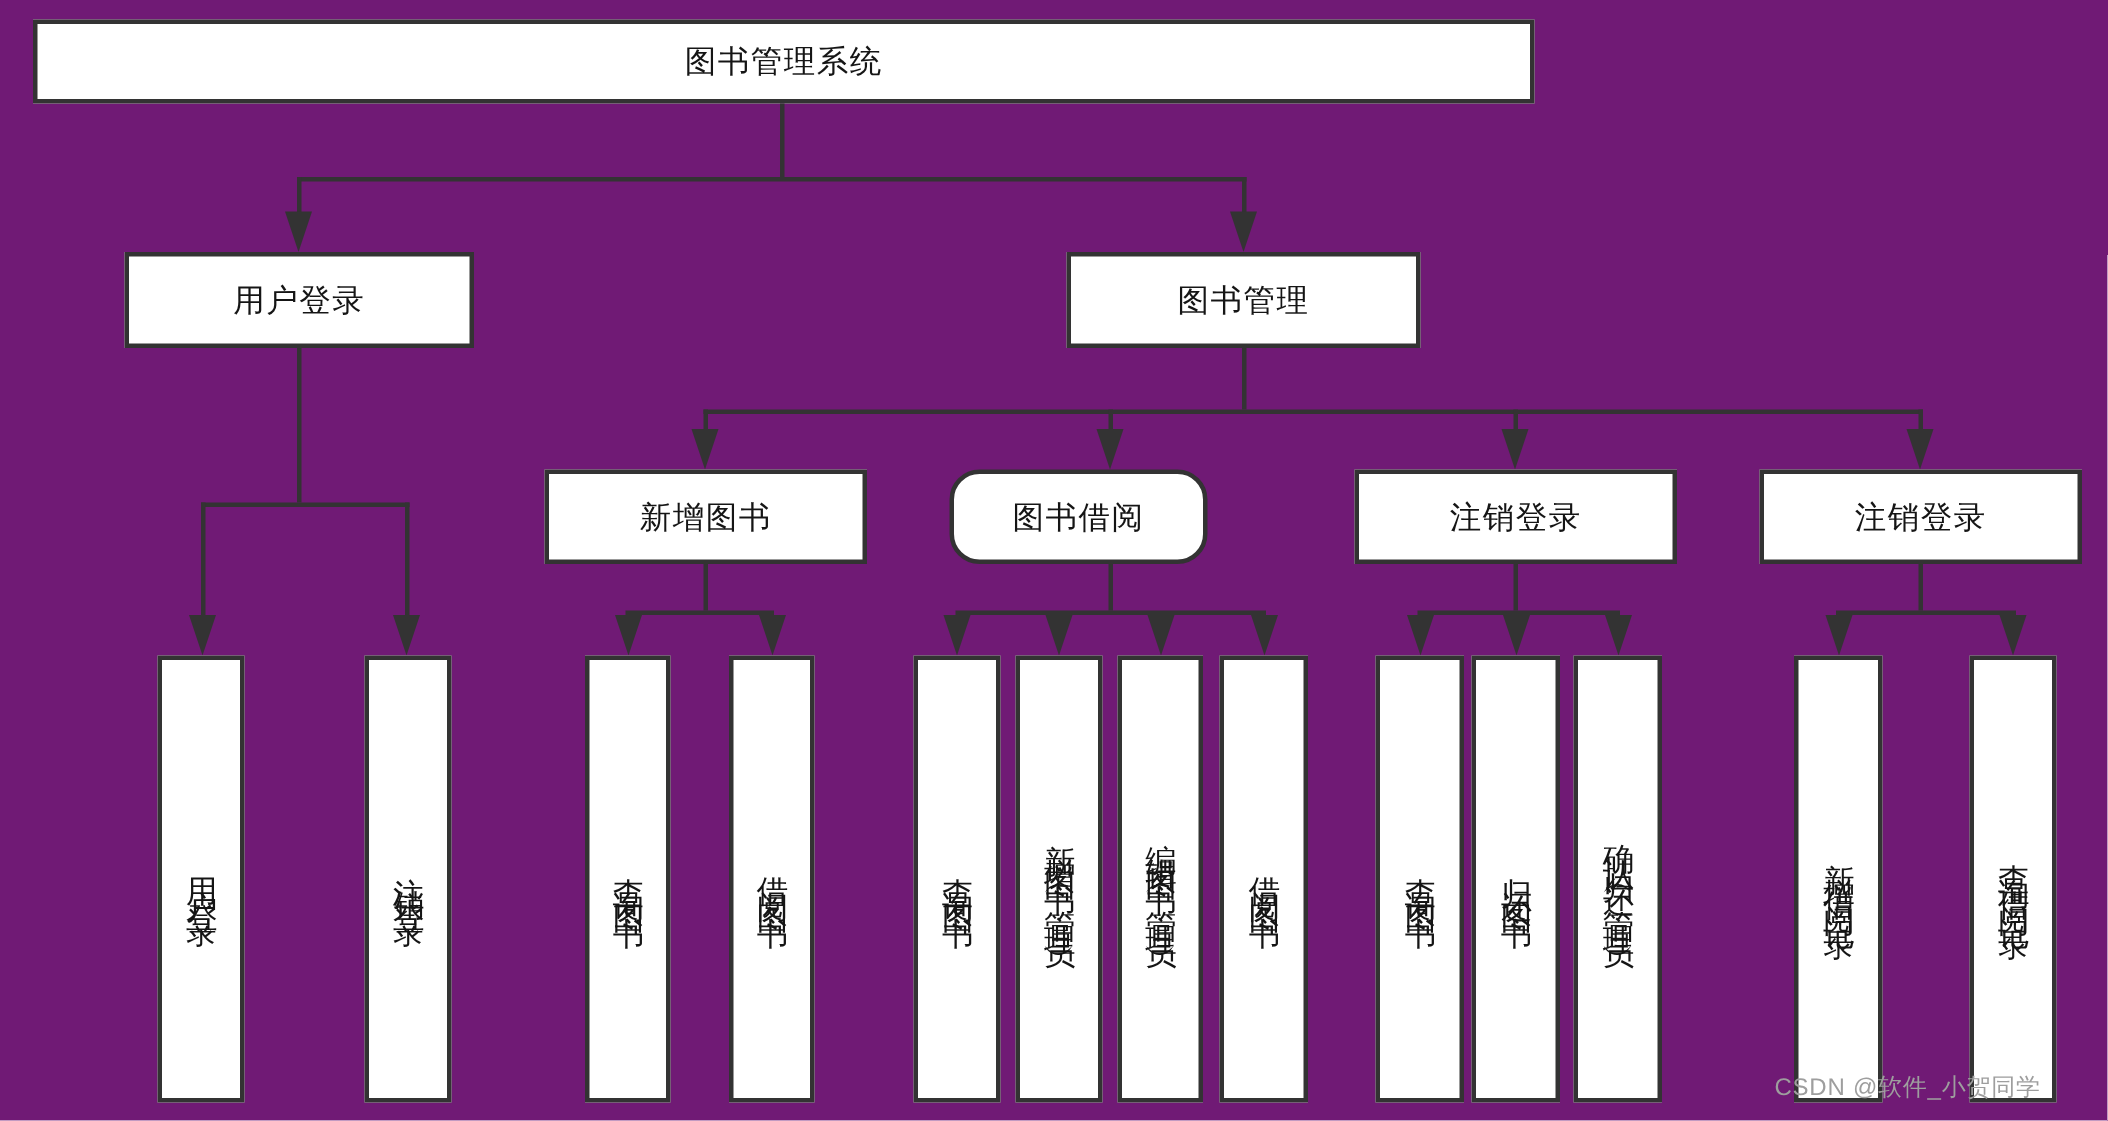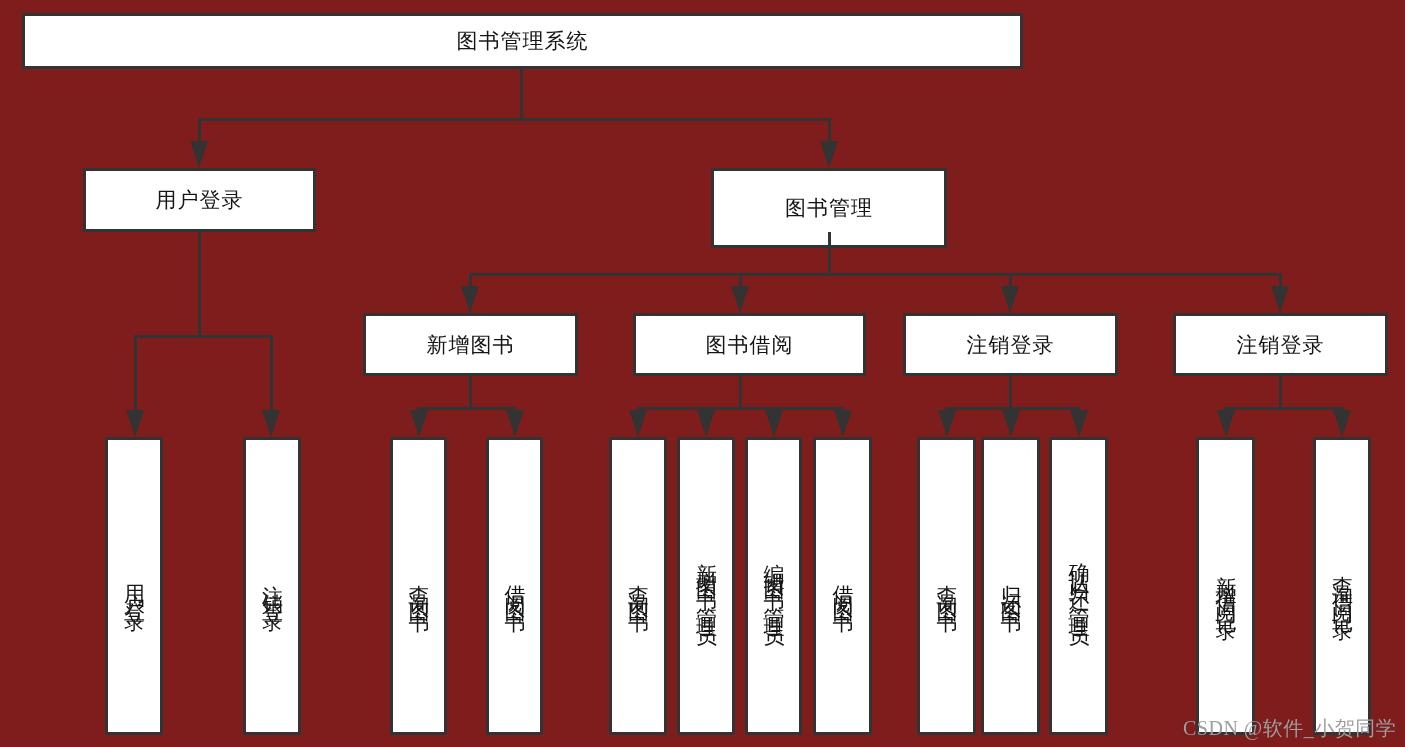--- a/index.html
+++ b/index.html
@@ -1,18 +1,18 @@
 <!DOCTYPE html>
 <html><head>
 <meta charset="utf-8">
 <style>
   html,body { margin:0; padding:0; background:#ffffff; }
   #canvas {
-    position:relative; width:1405px; height:747px; background:#7f1d1d;
-    font-family:Liberation Serif, serif; overflow:hidden;
+    position:relative; width:1405px; height:747px; background:#701a75;
+    font-family:Liberation Sans, sans-serif; overflow:hidden;
   }
   .box {
     position:absolute; box-sizing:border-box;
     border:3px solid #333333; background:#ffffff;
     display:flex; align-items:center; justify-content:center;
     font-size:21px; color:#151515; letter-spacing:1px; text-align:center;
   }
   .vbox {
     position:absolute; box-sizing:border-box;
     border:3px solid #333333; background:#ffffff;
@@ -23,21 +23,21 @@
   }
   .hline { position:absolute; height:3px; background:#333333; }
   .vline { position:absolute; width:3px;  background:#333333; }
   .arrow {
     position:absolute; width:0; height:0;
     border-left:9px solid transparent; border-right:9px solid transparent;
     border-top:27px solid #333333;
   }
   .watermark {
     position:absolute; left:1183px; top:715px;
-    font-size:20px; color:#9e9e9e; white-space:nowrap; z-index:5;
+    font-size:16px; color:#9e9e9e; white-space:nowrap; z-index:5;
     letter-spacing:0.5px;
   }
 </style>
 </head>
 <body>
 
 <div id="canvas">
 
   <div class="box" style="left:22px; top:13px; width:1001px; height:56px;">
     <span>图书管理系统</span>
@@ -46,21 +46,21 @@
   <div class="vline" style="left:519.5px; top:69px;  height:49px;"></div>
   <div class="hline" style="left:197.5px; top:118px; width:633px;"></div>
   <div class="vline" style="left:197.5px; top:118px; height:25px;"></div>
   <div class="arrow" style="left:190px;   top:141px;"></div>
   <div class="vline" style="left:827.5px; top:118px; height:25px;"></div>
   <div class="arrow" style="left:820px;   top:141px;"></div>
 
   <div class="box" style="left:83px;  top:168px; width:233px; height:64px;">
     <span>用户登录</span>
   </div>
-  <div class="box" style="left:711px; top:168px; width:236px; height:80px;">
+  <div class="box" style="left:711px; top:168px; width:236px; height:64px;">
     <span>图书管理</span>
   </div>
 
   <div class="vline" style="left:197.5px; top:232px; height:103px;"></div>
   <div class="hline" style="left:133.5px; top:335px; width:139px;"></div>
   <div class="vline" style="left:133.5px; top:335px; height:77px;"></div>
   <div class="arrow" style="left:126px;   top:410px;"></div>
   <div class="vline" style="left:269.5px; top:335px; height:77px;"></div>
   <div class="arrow" style="left:262px;   top:410px;"></div>
 
@@ -71,21 +71,21 @@
   <div class="vline" style="left:738.5px;  top:273px; height:16px;"></div>
   <div class="arrow" style="left:731px;    top:286px;"></div>
   <div class="vline" style="left:1008.5px; top:273px; height:16px;"></div>
   <div class="arrow" style="left:1001px;   top:286px;"></div>
   <div class="vline" style="left:1278.5px; top:273px; height:16px;"></div>
   <div class="arrow" style="left:1271px;   top:286px;"></div>
 
   <div class="box" style="left:363px;  top:313px; width:215px; height:63px;">
     <span>新增图书</span>
   </div>
-  <div class="box" style="left:633px;  top:313px; width:233px; height:63px;">
+  <div class="box" style="left:633px;  top:313px; width:172px; height:63px;border-radius:20px;">
     <span>图书借阅</span>
   </div>
   <div class="box" style="left:903px;  top:313px; width:215px; height:63px;">
     <span>注销登录</span>
   </div>
   <div class="box" style="left:1173px; top:313px; width:215px; height:63px;">
     <span>注销登录</span>
   </div>
 
   <div class="vline" style="left:468.5px; top:376px; height:31px;"></div>

